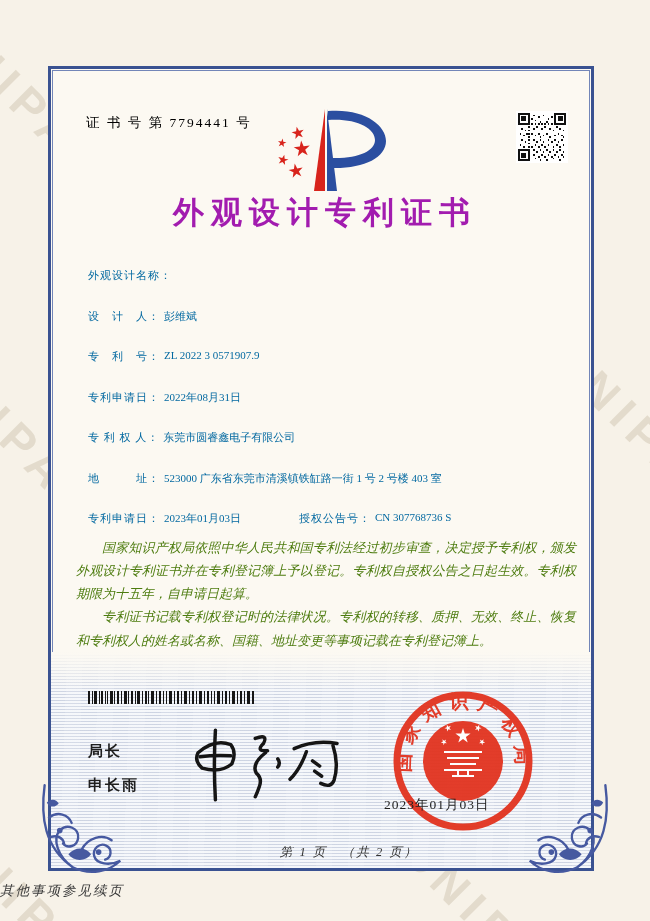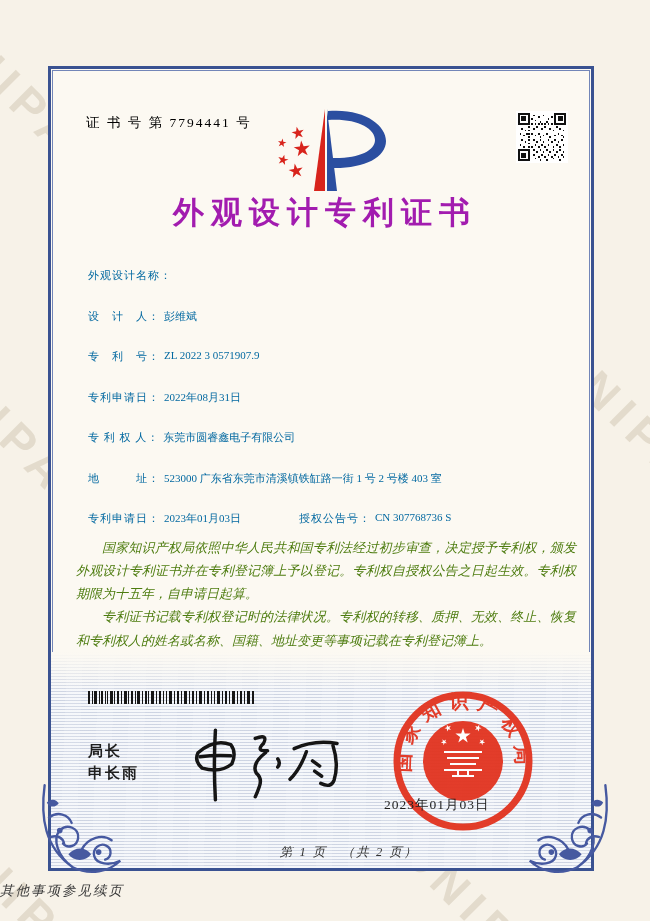--- a/index.html
+++ b/index.html
@@ -49,21 +49,21 @@
   .field-row.two-col .pair2{margin-left:58px;display:flex;}
 
   .paras{position:absolute;left:76px;top:536px;width:500px;z-index:4;font-size:13px;
          line-height:1.78;color:#4d7c0f;font-style:italic;}
   .paras p{margin:0;text-indent:2em;text-align:justify;}
 
   .barcode{position:absolute;left:88px;top:691px;width:168px;height:13px;z-index:5;}
 
   .director{position:absolute;left:88px;top:742px;z-index:5;
             font-family:"Liberation Sans",sans-serif;font-weight:600;font-size:15px;color:#1f1f1f;}
-  .director div{margin-bottom:3px;letter-spacing:2px;}
+  .director div{margin-bottom:15px;letter-spacing:2px;}
 
   .signature{position:absolute;left:183px;top:718px;width:165px;height:92px;z-index:5;}
 
   .seal{position:absolute;left:388px;top:686px;width:150px;height:150px;z-index:5;opacity:0.95;}
   .seal-date{position:absolute;left:384px;top:796px;width:140px;z-index:6;font-size:13.5px;
              letter-spacing:1px;color:#1e1e1e;white-space:nowrap;}
 
   .page-footer{position:absolute;left:0;right:0;top:844px;text-align:center;font-size:12.5px;
                letter-spacing:2px;color:#333;z-index:6;font-style:italic;padding-left:48px;}
   .continuation{position:absolute;left:0;right:0;top:882px;text-align:left;font-size:13.5px;

